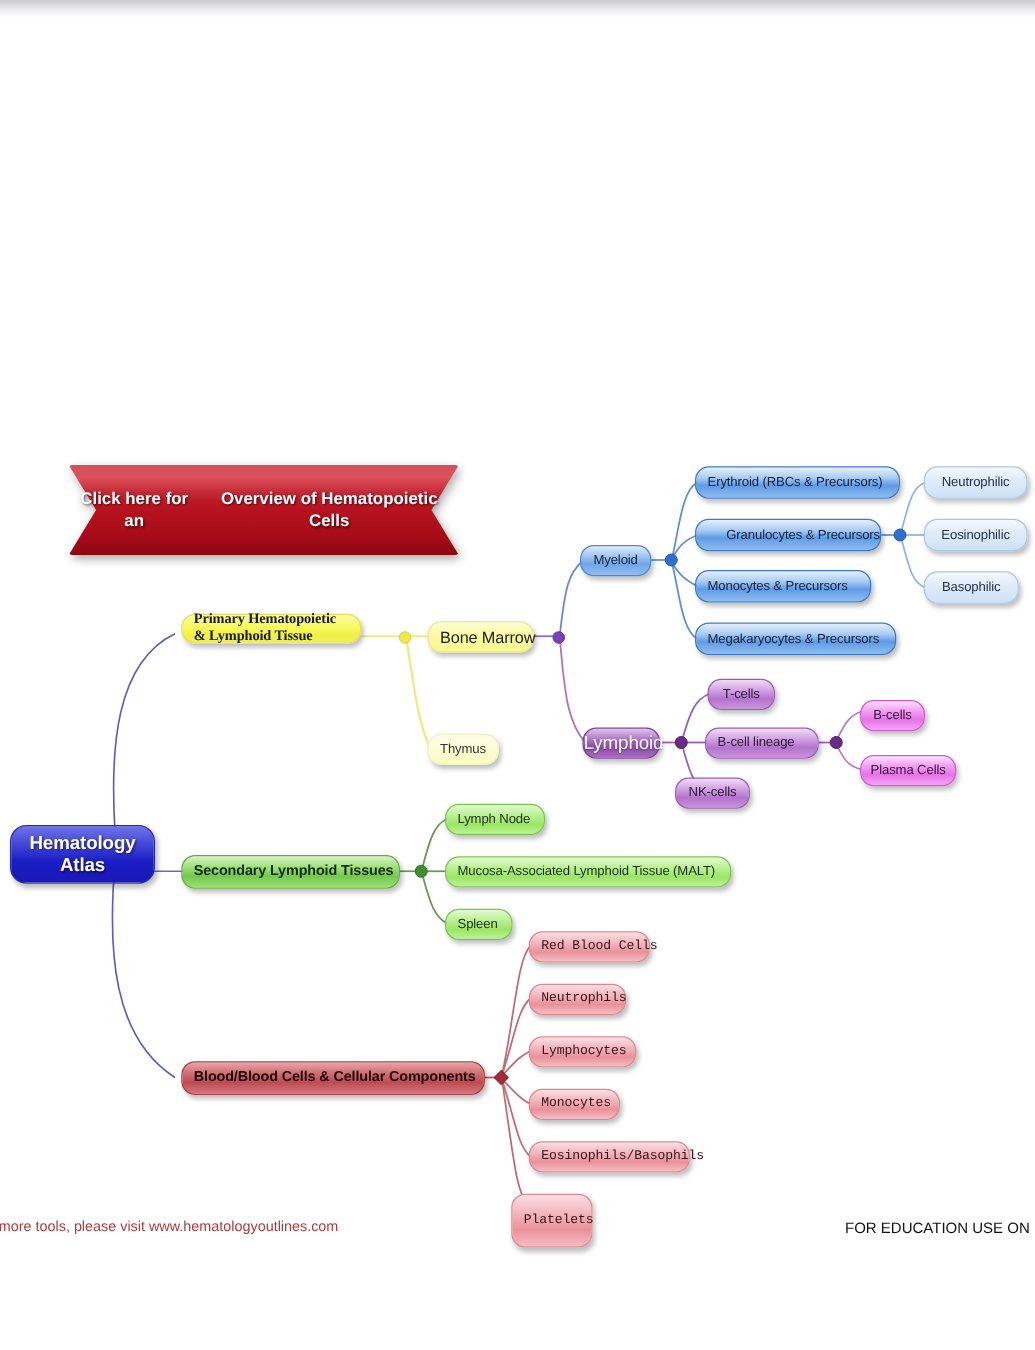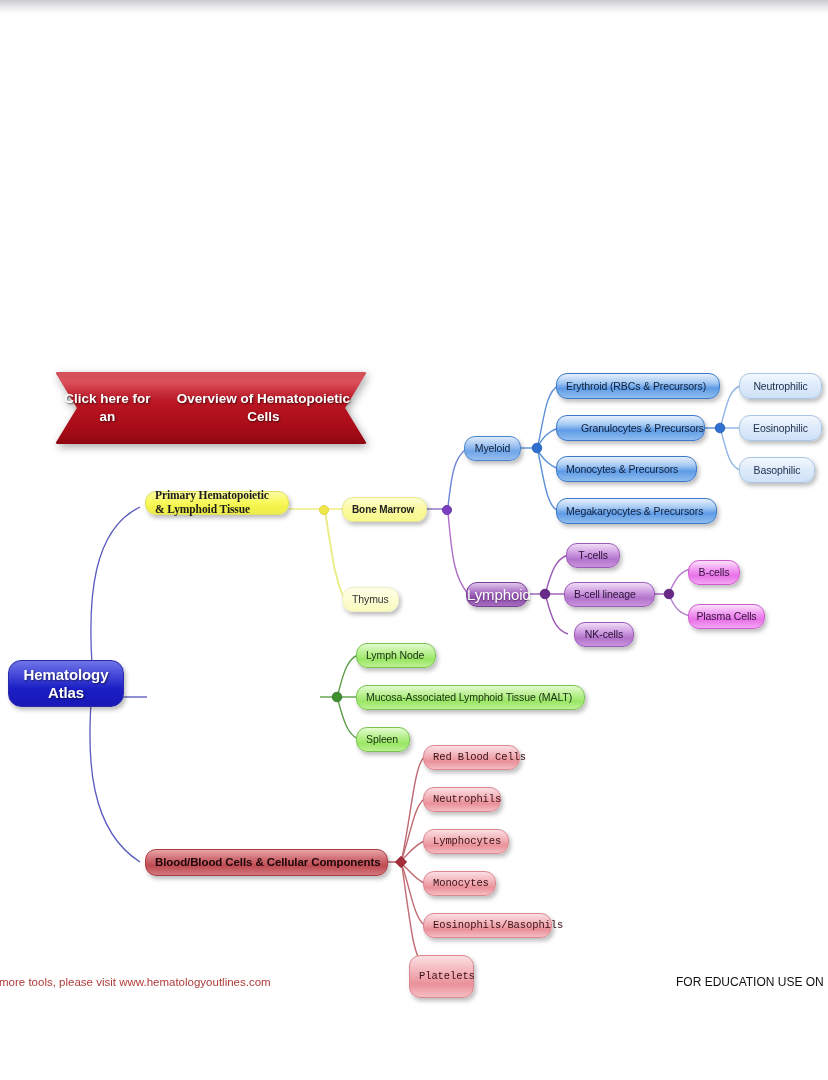--- a/index.html
+++ b/index.html
@@ -71,25 +71,24 @@
     font-weight: bold;
     font-size: 11.5px;
     text-align: left;
     justify-content: flex-start;
     padding-left: 9px;
   }
   .yellow-sub {
     background: linear-gradient(to bottom, #fdfdd2 0%, #fafa9e 50%, #f8f88e 100%);
     border: 1px solid #e8e892;
     color: #222;
-    font-size: 10px;
-    text-align: left;
-    justify-content: flex-start;
-    padding-left: 9px;
-    font-weight: bold;
+    font-size: 13px;
+    text-align: left;
+    justify-content: flex-start;
+    padding-left: 9px;
   }
   .yellow-pale {
     background: linear-gradient(to bottom, #fefee8 0%, #fcfcd2 55%, #fafabd 100%);
     border: 1px solid #efefc4;
     color: #333;
     font-size: 10.5px;
     text-align: left;
     justify-content: flex-start;
     padding-left: 9px;
   }
@@ -379,31 +378,34 @@
     <div class="node blue-soft" style="left:739px; top:457px; width:76px; height:26px;">
       <span class="lbl">Basophilic</span>
     </div>
 
     <div class="node purple-light" style="left:566px; top:543px; width:54px; height:25px;">
       <span class="lbl">T-cells</span>
     </div>
     <div class="node purple-light purple-label-left" style="left:564px; top:582px; width:91px; height:25px;">
       <span class="lbl" style="text-align:left;">B-cell lineage</span>
     </div>
-    <div class="node purple-light" style="left:574px; top:622px; width:60px; height:25px;">
+    <div class="node purple-light" style="left:540px; top:622px; width:60px; height:25px;">
       <span class="lbl">NK-cells</span>
     </div>
 
     <div class="node magenta" style="left:688px; top:560px; width:52px; height:25px;">
       <span class="lbl">B-cells</span>
     </div>
     <div class="node magenta" style="left:688px; top:604px; width:77px; height:25px;">
       <span class="lbl">Plasma Cells</span>
     </div>
 
+    <div class="node green-main" style="left:145px; top:684px; width:175px; height:27px;">
+      <span class="lbl" style="text-align:left;">Secondary Lymphoid Tissues</span>
+    </div>
     <div class="node green-sub" style="left:356px; top:643px; width:80px; height:25px;">
       <span class="lbl" style="text-align:left;">Lymph Node</span>
     </div>
     <div class="node green-sub" style="left:356px; top:685px; width:229px; height:25px;">
       <span class="lbl" style="text-align:left;">Mucosa-Associated Lymphoid Tissue (MALT)</span>
     </div>
     <div class="node green-sub" style="left:356px; top:727px; width:54px; height:25px;">
       <span class="lbl" style="text-align:left;">Spleen</span>
     </div>
 

